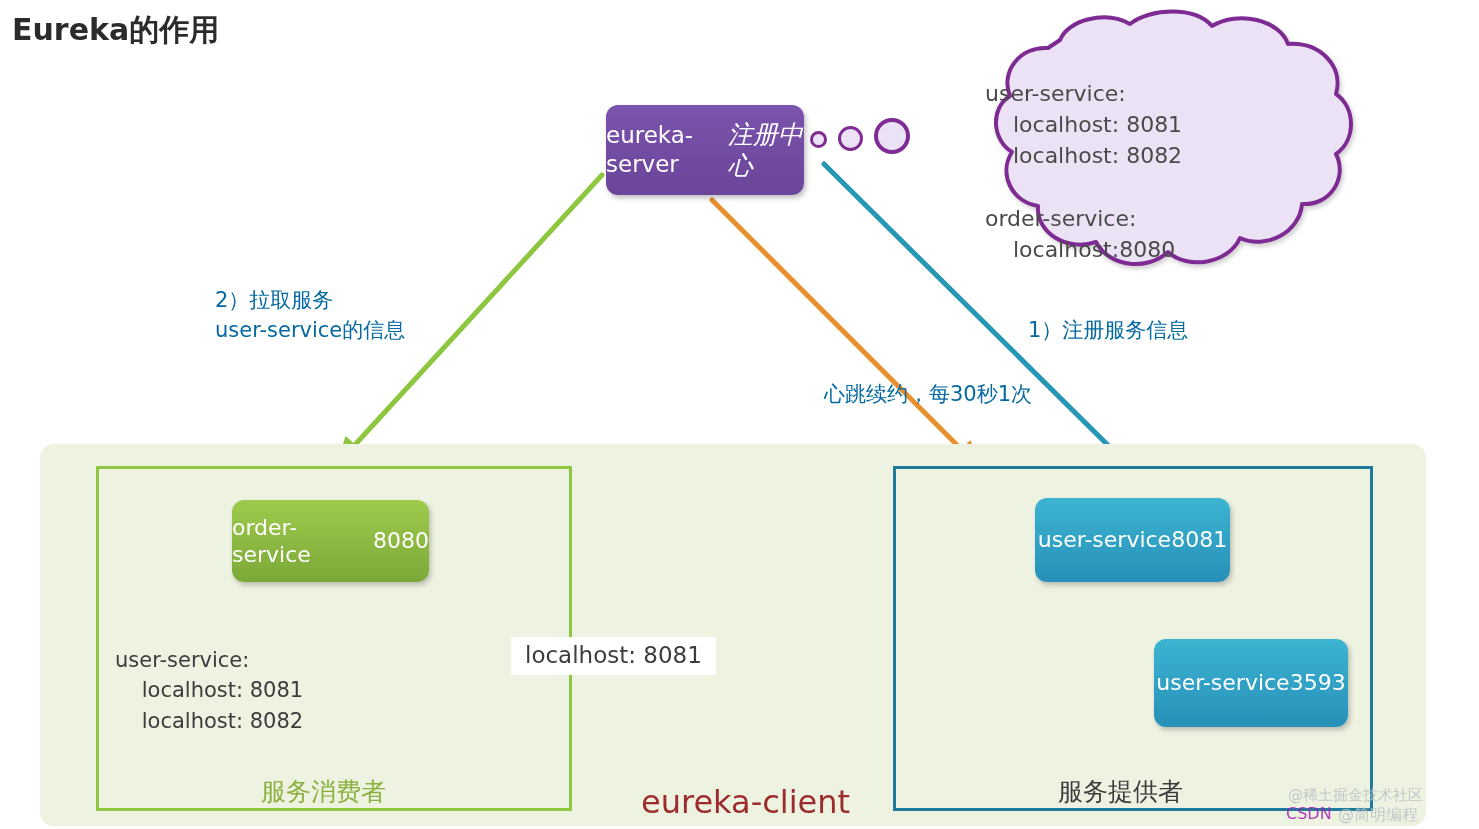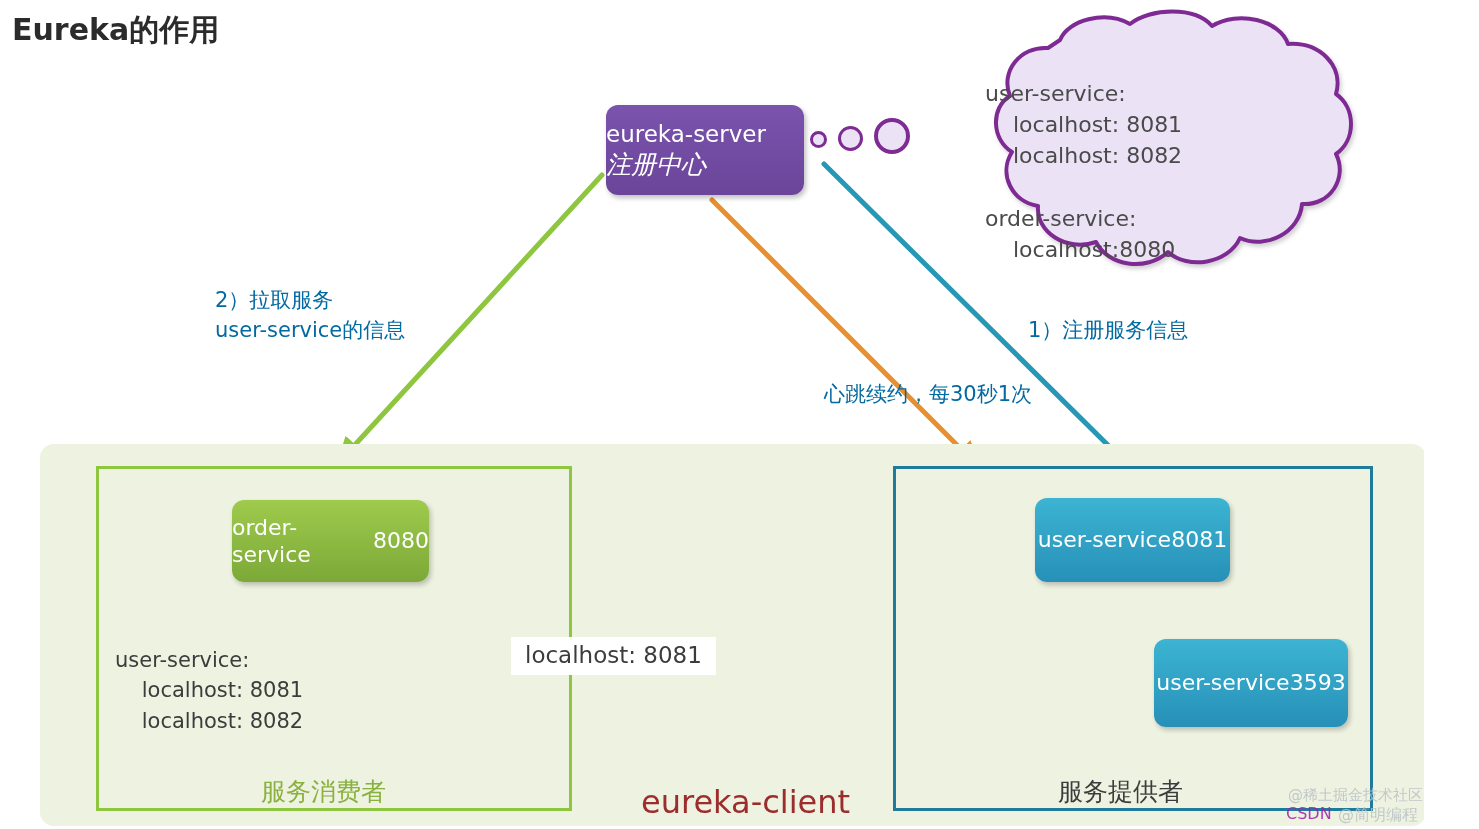--- a/index.html
+++ b/index.html
@@ -9,20 +9,21 @@
   }
   body {
     font-family: "DejaVu Sans", "Liberation Sans", sans-serif;
   }
   #stage {
     position: relative;
     width: 1424px;
     height: 829px;
     background: #ffffff;
     overflow: hidden;
+    padding-left: 48px;
   }
   #wires {
     position: absolute;
     left: 0; top: 0;
     width: 1479px;
     height: 829px;
     pointer-events: none;
   }
 
   
@@ -42,22 +43,21 @@
     position: absolute;
     left: 606px;
     top: 105px;
     width: 198px;
     height: 90px;
     border-radius: 12px;
     background: linear-gradient(180deg, #7a54ad 0%, #6b4599 100%);
     box-shadow: 2px 3px 5px rgba(0,0,0,0.25);
     color: #ffffff;
     display: flex;
-    flex-direction: column;
-    align-items: flex-start;
+    align-items: center;
     justify-content: center;
     line-height: 1.26;
   }
   .server-node .ln1 { font-size: 23px; }
   .server-node .ln2 { font-size: 25px; font-style: italic; }
 
   
   .bub {
     position: absolute;
     border-radius: 50%;

